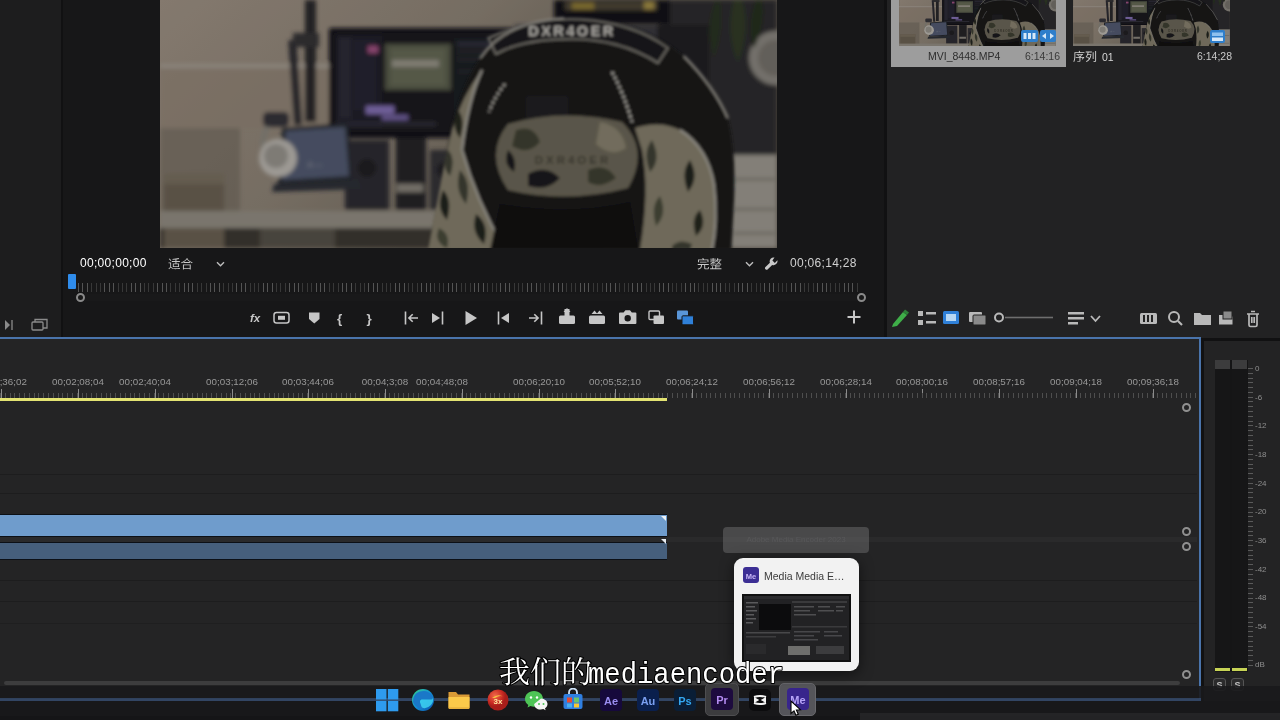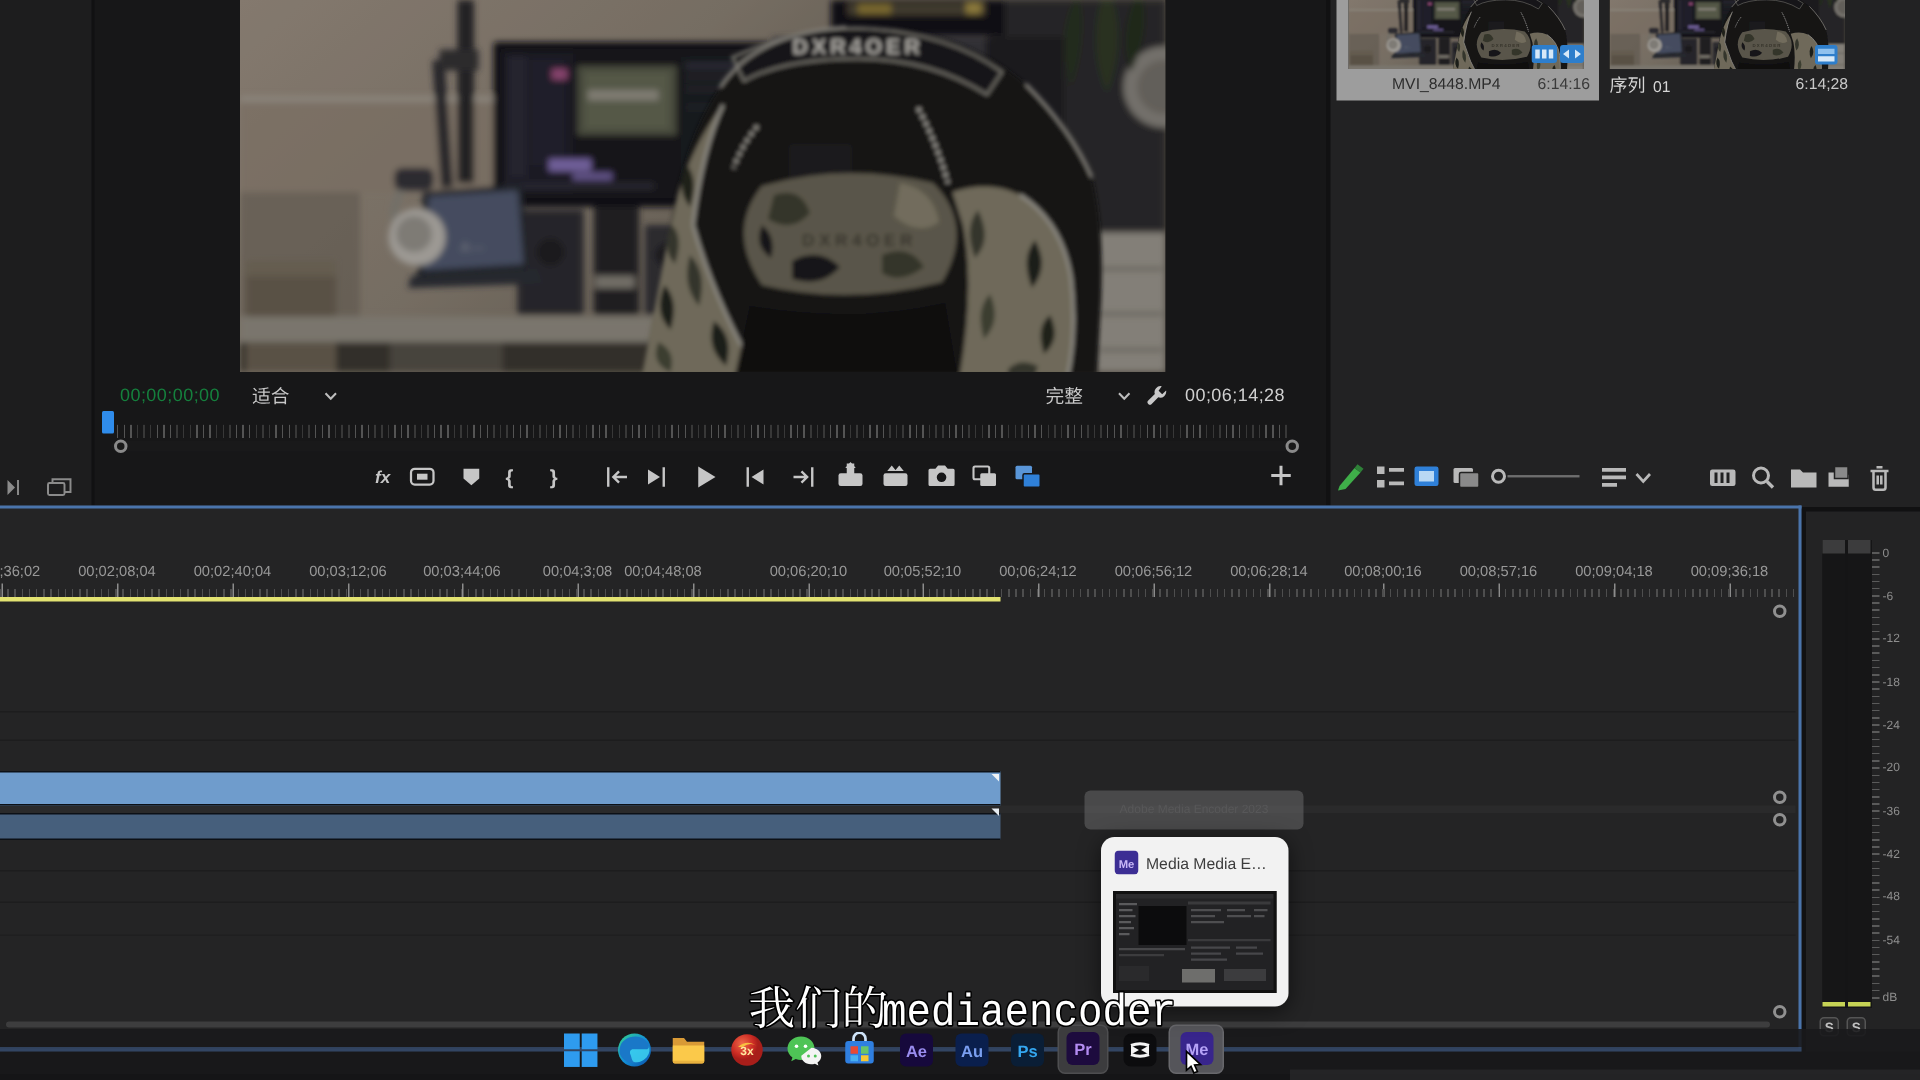--- a/index.html
+++ b/index.html
@@ -6,21 +6,21 @@
 #root{position:absolute;inset:0;width:1280px;height:720px}
 .abs{position:absolute}
 
 #leftstrip{left:0;top:0;width:61px;height:338px;background:#1d1d1e}
 #progpanel{left:63px;top:0;width:821px;height:338px;background:#171718}
 #projpanel{left:887px;top:0;width:393px;height:338px;background:#222223}
 #timeline{left:0;top:337px;width:1201px;height:364px;background:#242425;border:2px solid #4a74ab;border-left:none}
 #meterpanel{left:1204px;top:341px;width:76px;height:360px;background:#232324}
 
 #vidbox{left:160px;top:0;width:617px;height:248px;background:#2a2824;overflow:hidden}
-#pm-tc{left:80px;top:256px;font-size:12px;color:#15803d;letter-spacing:.3px}
+#pm-tc{left:80px;top:256px;font-size:12px;color:#ffffff;letter-spacing:.3px}
 .pmtxt{font-size:12px;color:#c9c9c9}
 #fitdd{left:168px;top:256px}
 #fulldd{left:697px;top:256px}
 .chev{display:inline-block;margin-left:22px;vertical-align:1px}
 #pm-dur{left:790px;top:256px;font-size:12px;color:#d0d0d0;letter-spacing:.3px}
 #scrubticks{left:78px;top:283px;width:782px;height:9px;
  background-image:repeating-linear-gradient(90deg,#545454 0 1px,transparent 1px 4.4px);
  -webkit-mask-image:repeating-linear-gradient(90deg,#000 0 13.2px,rgba(0,0,0,.55) 13.2px 26.4px)}
 #scrublane{left:74px;top:294px;width:792px;height:7px;background:#19191a;border-radius:3.5px}
 #playhead{left:68px;top:274px;width:8px;height:15px;background:#2f8ceb;border-radius:1px}
@@ -360,21 +360,21 @@
  <g fill="none" stroke="#b9b9b9" stroke-width="1.7">
   <path d="M358 6 h12 M360 6 v11 a1.5 1.5 0 0 0 1.5 1.5 h5 a1.5 1.5 0 0 0 1.5 -1.5 V6 M362 3.5 h4 M362.8 9 v6 M365.2 9 v6"></path>
  </g>
 </g>
 </svg>
 
 <div class="abs" id="timeline">
 <div id="ruler">
 <div class="tc" style="left:-37px">00;01;36;02</div>
 <div class="tc" style="left:40px">00;02;08;04</div>
-<div class="tc" style="left:117px">00;02;40;04</div>
+<div class="tc" style="left:107px">00;02;40;04</div>
 <div class="tc" style="left:194px">00;03;12;06</div>
 <div class="tc" style="left:270px">00;03;44;06</div>
 <div class="tc" style="left:347px">00;04;3;08</div>
 <div class="tc" style="left:404px">00;04;48;08</div>
 <div class="tc" style="left:501px">00;06;20;10</div>
 <div class="tc" style="left:577px">00;05;52;10</div>
 <div class="tc" style="left:654px">00;06;24;12</div>
 <div class="tc" style="left:731px">00;06;56;12</div>
 <div class="tc" style="left:808px">00;06;28;14</div>
 <div class="tc" style="left:884px">00;08;00;16</div>

